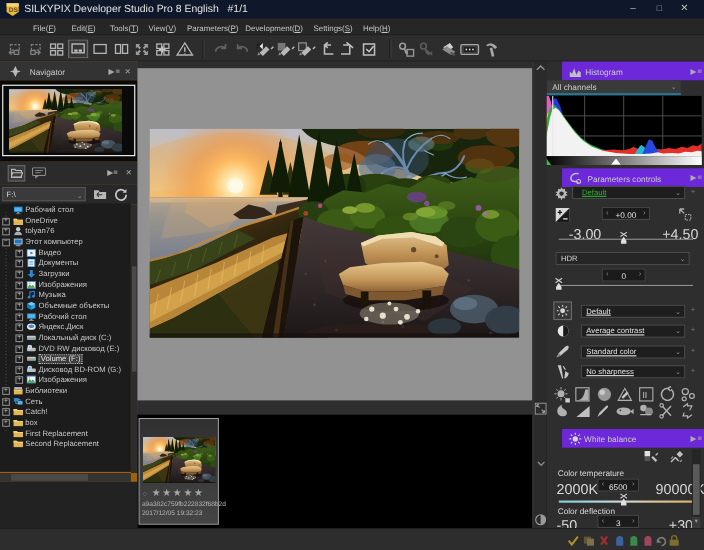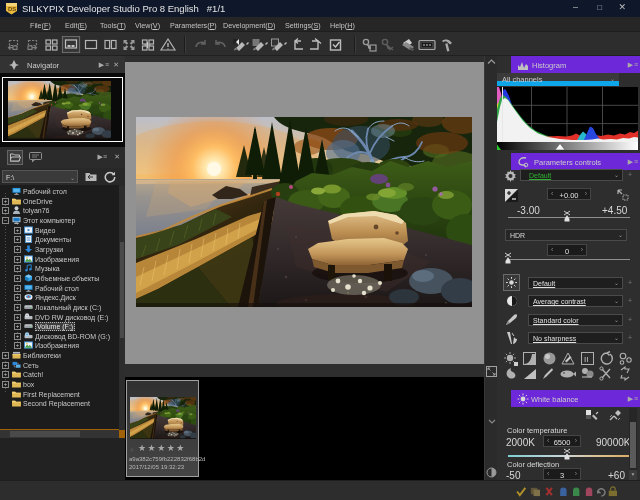--- a/index.html
+++ b/index.html
@@ -40,21 +40,21 @@
 #fscell{left:1px;top:3px;width:73px;height:97px;border:1px solid #a0a0a0;background:linear-gradient(#303030,#454545);}
 #fsimg{left:3px;top:16px;width:66px;height:42px;}
 
 #rightpanel{left:497px;top:56px;width:143px;height:424px;background:#2e2e2e;}
 .rphead{position:absolute;left:14px;width:143px;height:17px;background:#6d28d9;color:#cccccc;font-size:7.5px;}
 .combo{position:absolute;background:#1e1e1e;border:1px solid #4a4a4a;color:#d0d0d0;font-size:7px;}
 .combo .cv{position:absolute;right:3px;top:1px;color:#9a9a9a;font-size:6px;}
 .spin{position:absolute;background:#1b1b1b;border:1px solid #454545;color:#e0e0e0;font-size:7.5px;text-align:center;}
 .spin .lt{position:absolute;left:3px;top:1px;color:#888;font-size:7px;}
 .spin .rt{position:absolute;right:3px;top:1px;color:#888;font-size:7px;}
-.slab{position:absolute;color:#d8d8d8;font-size:10px;}
+.slab{position:absolute;color:#d8d8d8;font-size:13px;}
 .sline{position:absolute;height:1px;background:#909090;}
 
 #statusbar{left:0;top:480px;width:640px;height:20px;background:#2d2d2d;border-top:1px solid #1e1e1e;color:#9a9a9a;font-size:7.5px;}
 </style></head>
 <body>
 <div id="app">
   <div class="abs" id="titlebar">
     <svg class="abs" style="left:5px;top:2px" width="13" height="13" viewBox="0 0 13 13">
         <path d="M1,1 h11 v8 L6.5,12.5 L1,9 z" fill="#e8b93e"></path>
         <path d="M1,1 h11 v3 H1 z" fill="#f4d476"></path>
@@ -409,21 +409,21 @@
   </div>
   <div class="abs" id="rightpanel">
 
     <div class="rphead" style="top:0">
       <svg class="phico" style="left:6px" viewBox="0 0 12 12">
           <path d="M1,11 L1,6 L3,8 L5,3 L7,9 L9,5 L11,7 L11,11 Z" fill="#c0c0c0"></path>
         </svg>
       <span class="ttl" style="left:21px">Histogram</span>
       <span class="pbtns">▶≡ ✕</span>
     </div>
-    <div class="abs" style="left:0;top:17px;width:122px;height:13px;background:#3a3a3a;border-bottom:5px solid #0ea5e9">
+    <div class="abs" style="left:0;top:17px;width:122px;height:13px;background:#3a3a3a;border-bottom:1px solid #0ea5e9">
       <span class="abs" style="left:5px;top:2px;font-size:7.5px;color:#cccccc">All channels</span>
       <span class="abs" style="right:4px;top:2px;font-size:6px;color:#999">⌄</span>
     </div>
     <svg class="abs" style="left:-1px;top:31px" width="142" height="55" viewBox="0 0 142 55">
       <rect width="142" height="55" fill="#000"></rect>
       <g stroke="#585858" stroke-width="0.8">
         <line x1="35.5" y1="0" x2="35.5" y2="55"></line>
           <line x1="71" y1="0" x2="71" y2="55"></line>
           <line x1="106.5" y1="0" x2="106.5" y2="55"></line>
         <line x1="0" y1="18.3" x2="142" y2="18.3"></line>
@@ -615,21 +615,21 @@
     <div class="spin" style="left:46px;top:379px;width:38px;height:12px"><span class="lt">‹</span><span style="position:relative;top:2px">6500</span><span class="rt">›</span></div>
     <span class="slab" style="left:99px;top:381px">90000K</span>
     <div class="abs" style="left:11px;top:399px;width:126px;height:2px;background:linear-gradient(90deg,#7ecfd4,#cdd4d8 45%,#ddc089 75%,#d8a960)"></div>
     <svg class="abs" style="left:65px;top:392px" width="10" height="12" viewBox="0 0 10 12">
         <path d="M2,1 L8,5 M8,1 L2,5" stroke="#d0d0d0" stroke-width="1"></path>
         <path d="M5,5 L7.5,9 L7.5,11.5 L2.5,11.5 L2.5,9 Z" fill="#e0e0e0"></path>
       </svg>
     <span class="abs" style="left:10px;top:404px;font-size:7.5px;color:#d8d8d8">Color deflection</span>
     <span class="slab" style="left:9px;top:414px">-50</span>
     <div class="spin" style="left:46px;top:412px;width:38px;height:12px"><span class="lt">‹</span><span style="position:relative;top:2px">3</span><span class="rt">›</span></div>
-    <span class="slab" style="left:111px;top:414px">+60</span>
+    <span class="slab" style="left:111px;top:414px">+30</span>
 
     <div class="abs" style="left:132px;top:352px;width:8px;height:72px;background:#262626">
       <div class="abs" style="left:1px;top:14px;width:6px;height:46px;background:#5a5a5a"></div>
       <div class="abs" style="left:0;top:62px;width:8px;height:10px;background:#3a3a3a;color:#999;font-size:5px;text-align:center;line-height:9px">▼</div>
     </div>
   </div>
   <div class="abs" id="statusbar">
     <svg class="abs" style="left:515px;top:5px" width="105" height="11" viewBox="0 0 112 12" opacity=".85">
       <path d="M1,6 l3,4 6,-8" stroke="#c8a227" stroke-width="2" fill="none"></path>
       <rect x="16" y="2" width="7" height="7" fill="#6a5c3a"></rect>

